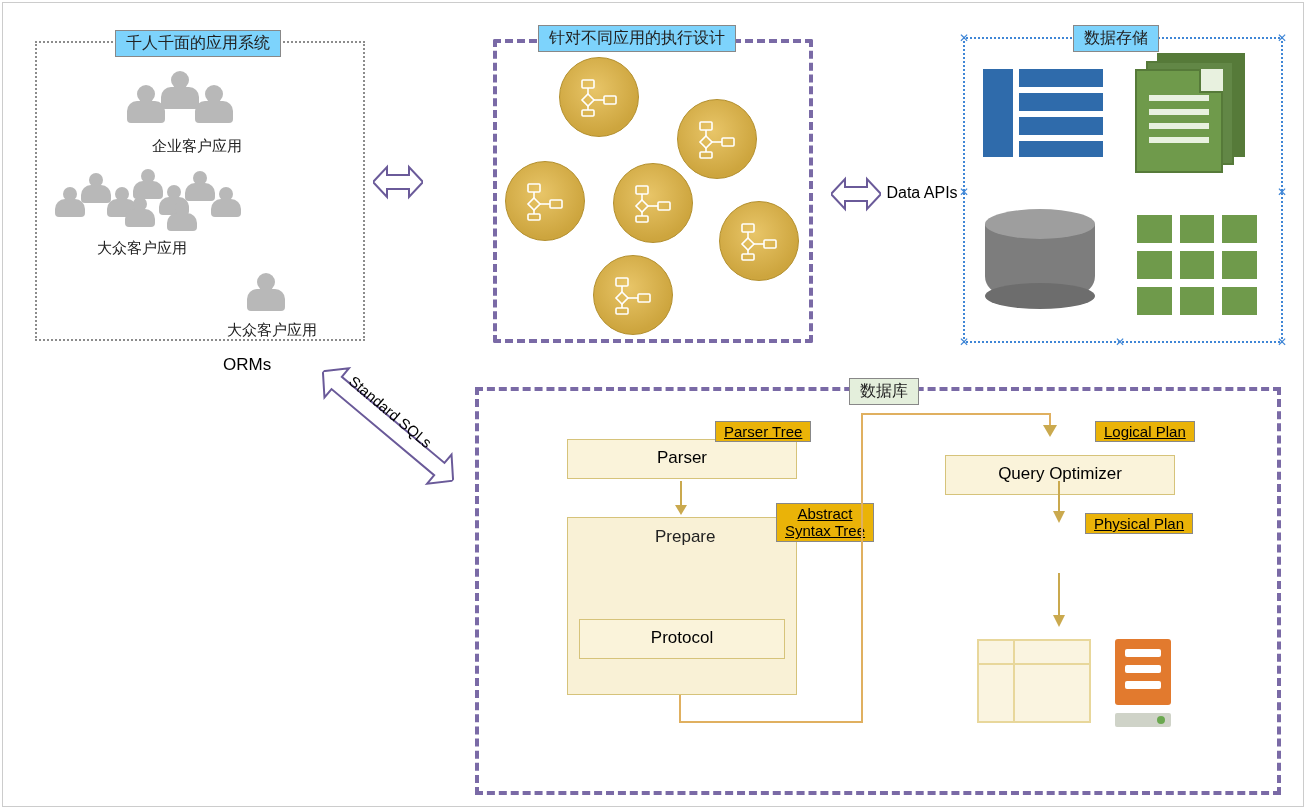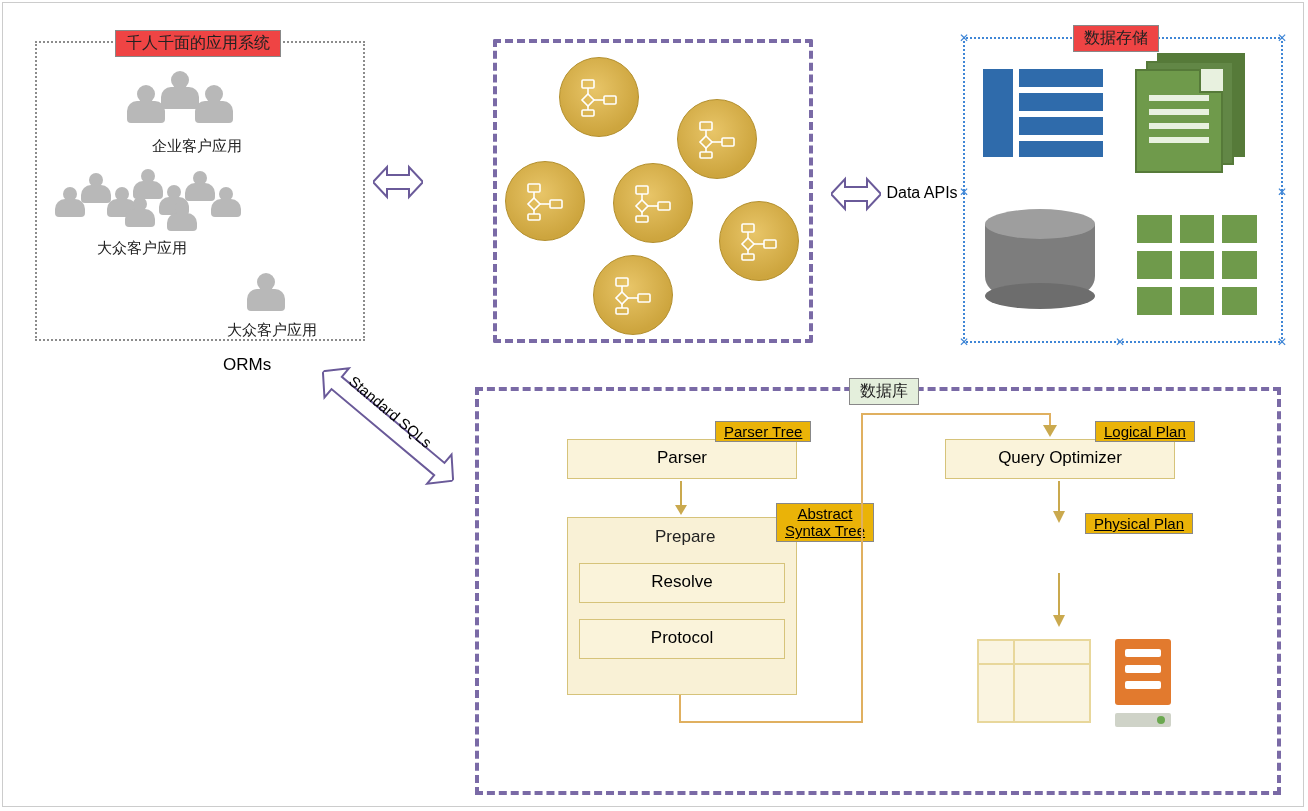--- a/index.html
+++ b/index.html
@@ -23,21 +23,21 @@
   }
   .box {
     position: absolute;
     box-sizing: border-box;
   }
   .title-chip {
     position: absolute;
     padding: 2px 10px;
     font-size: 16px;
     border: 1px solid #888;
-    background: #ef4444;
+    background: #7dd3fc;
     color: #222;
     text-align: center;
   }
   .title-chip.green { background: #e4efdc; }
 
   
   .apps-box {
     left: 32px; top: 38px; width: 330px; height: 300px;
     border: 2px dotted #8c8c8c;
   }
@@ -272,20 +272,21 @@
           <rect x="4" y="4" width="12" height="8" rx="1"></rect>
           <path d="M10 12v6"></path>
           <polygon points="10,18 16,24 10,30 4,24"></polygon>
           <path d="M16 24h10"></path>
           <rect x="26" y="20" width="12" height="8" rx="1"></rect>
           <path d="M10 30v4"></path>
           <rect x="4" y="34" width="12" height="6" rx="1"></rect>
         </svg>
     </div>
   </div>
+  <div class="title-chip" style="left:535px;top:22px;">针对不同应用的执行设计</div>
 
   <div class="box storage-box">
 
     <span class="x-mark" style="left:-6px;top:-6px;">✕</span>
     <span class="x-mark" style="left:150px;top:-6px;">✕</span>
     <span class="x-mark" style="right:-6px;top:-6px;">✕</span>
     <span class="x-mark" style="left:-6px;top:148px;">✕</span>
     <span class="x-mark" style="right:-6px;top:148px;">✕</span>
     <span class="x-mark" style="left:-6px;bottom:-6px;">✕</span>
     <span class="x-mark" style="left:150px;bottom:-6px;">✕</span>
@@ -359,33 +360,32 @@
 
     <svg style="position:absolute;left:192px;top:90px;" width="20" height="36">
         <line x1="10" y1="0" x2="10" y2="26" stroke="#caa94e" stroke-width="2"></line>
         <polygon points="4,24 16,24 10,34" fill="#caa94e"></polygon>
       </svg>
 
     <div class="yellow-panel" style="left:88px;top:126px;width:230px;height:178px;"></div>
     <div class="caption" style="left:176px;top:136px;font-size:17px;">Prepare</div>
     <div class="blue-chip" style="left:254px;top:112px;white-space:pre-line;text-align:center;line-height:1.15;margin-left:43px;">Abstract
 Syntax Tree</div>
-    <div class="yellow-block" style="left:100px;top:172px;width:206px;height:40px;">Resolve</div>
     <div class="yellow-block" style="left:100px;top:228px;width:206px;height:40px;">Protocol</div>
 
     <div class="oline" style="left:200px;top:304px;width:2px;height:26px;"></div>
     <div class="oline" style="left:200px;top:330px;width:184px;height:2px;"></div>
     <div class="oline" style="left:382px;top:22px;width:2px;height:310px;"></div>
     <div class="oline" style="left:382px;top:22px;width:190px;height:2px;"></div>
     <div class="oline" style="left:570px;top:22px;width:2px;height:18px;"></div>
     <svg style="position:absolute;left:561px;top:34px;" width="20" height="16">
         <polygon points="3,0 17,0 10,12" fill="#caa94e"></polygon>
       </svg>
 
-    <div class="yellow-block" style="left:466px;top:48px;width:230px;height:40px;">Query Optimizer</div>
+    <div class="yellow-block" style="left:466px;top:64px;width:230px;height:40px;">Query Optimizer</div>
     <div class="blue-chip" style="left:616px;top:30px;">Logical Plan</div>
 
     <svg style="position:absolute;left:570px;top:90px;" width="20" height="44">
         <line x1="10" y1="0" x2="10" y2="32" stroke="#caa94e" stroke-width="2"></line>
         <polygon points="4,30 16,30 10,42" fill="#caa94e"></polygon>
       </svg>
 
     <div class="blue-chip" style="left:606px;top:122px;">Physical Plan</div>
 
     <svg style="position:absolute;left:570px;top:182px;" width="20" height="56">

